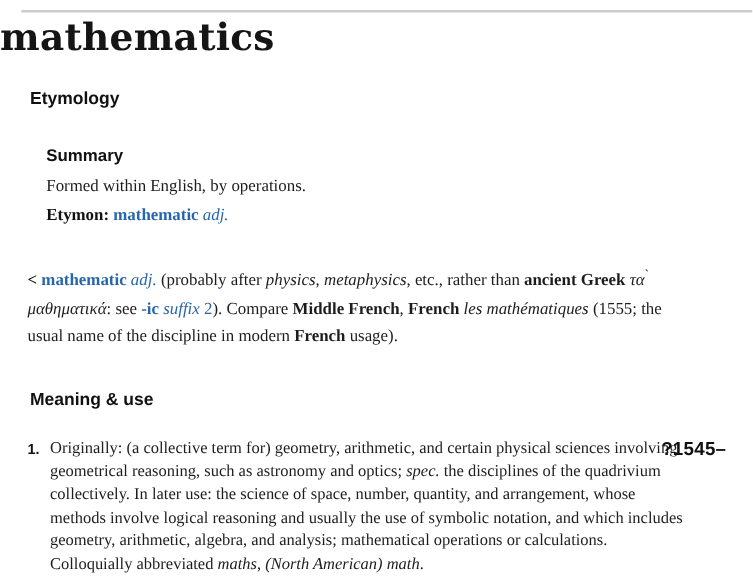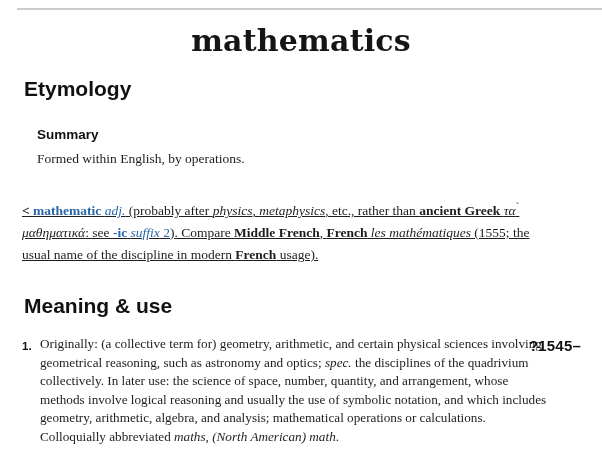--- a/index.html
+++ b/index.html
@@ -13,44 +13,44 @@
   html,body{margin:0;padding:0;}
   body{
     width:602px;height:462px;overflow:hidden;background:#ffffff;
     font-family:"Liberation Serif",serif;color:var(--text);
     position:relative;
   }
   .topline{
     position:absolute;top:8px;left:17px;right:0;height:0;
     border-top:2px solid var(--divider);
   }
-  header{padding-top:25px;text-align:center;}
+  header{padding-top:15px;text-align:left;}
   h1.title{
     margin:0;font-family:"DejaVu Serif",serif;font-weight:700;
     font-size:30px;line-height:32px;color:#151515;letter-spacing:.2px;
   }
   .pos{
     margin-top:5px;font-family:"Liberation Sans",sans-serif;
     font-size:8px;font-weight:700;letter-spacing:1.6px;color:var(--muted);
   }
   h2.sec{
     margin:23px 0 0 24px;font-family:"Liberation Sans",sans-serif;
-    font-size:21px;line-height:17px;font-weight:700;color:var(--heading);
+    font-size:14px;line-height:17px;font-weight:700;color:var(--heading);
   }
   h2.sec.meaning{margin-top:31px;}
   .summary{margin:30px 0 12px 37px;}
   .summary h3{
     margin:0;font-family:"Liberation Sans",sans-serif;
     font-size:13.5px;font-weight:700;color:var(--heading);
   }
   .summary .line{margin:8px 0 0 0;font-size:13.5px;line-height:17px;}
   .summary .etymon{margin:6px 0 0 0;font-size:13.5px;line-height:17px;}
   .etypara{
     margin:33px 22px 0 22px;width:532px;
-    font-size:13.5px;line-height:22px;text-decoration:underline;
+    font-size:13.5px;line-height:22px;
   }
   .sense{
     position:relative;margin-top:21px;padding:0 50px 0 40px;
     font-size:13.2px;line-height:18.5px;
   }
   .sense-num{
     position:absolute;left:22px;top:2px;
     font-family:"Liberation Sans",sans-serif;font-size:11.5px;font-weight:700;
     color:var(--heading);
   }
@@ -74,20 +74,23 @@
 
 <header>
   <h1 class="title">mathematics</h1>
 </header>
 
 <h2 class="sec">Etymology</h2>
 
 <section class="summary">
   <h3>Summary</h3>
   <p class="line">Formed within English, by operations.</p>
+  <p class="etymon">
+    <span class="bs">Etymon: </span><a class="lnk"><span class="b">mathematic </span><span class="i">adj.</span></a>
+  </p>
 </section>
 
 <div class="etypara">
   <p><span class="bs">&lt; </span><a class="lnk"><span class="b">mathematic </span><span class="i">adj.</span></a><span> (probably after </span><span class="i">physics</span><span>, </span><span class="i">metaphysics</span><span>, etc., rather than </span><span class="b">ancient Greek </span><span class="i">τα</span><span class="grave">ˋ</span><span class="i"> μαθηματικά</span><span>: see </span><a class="lnk"><span class="b">-ic</span><span> </span><span class="i">suffix</span><span> 2</span></a><span>). Compare </span><span class="b">Middle French</span><span>, </span><span class="b">French</span><span class="i"> les mathématiques</span><span> (1555; the usual name of the discipline in modern </span><span class="b">French</span><span> usage).</span></p>
 </div>
 
 <h2 class="sec meaning">Meaning &amp; use</h2>
 
 <div class="sense">
   <div class="sense-num">1.</div>

